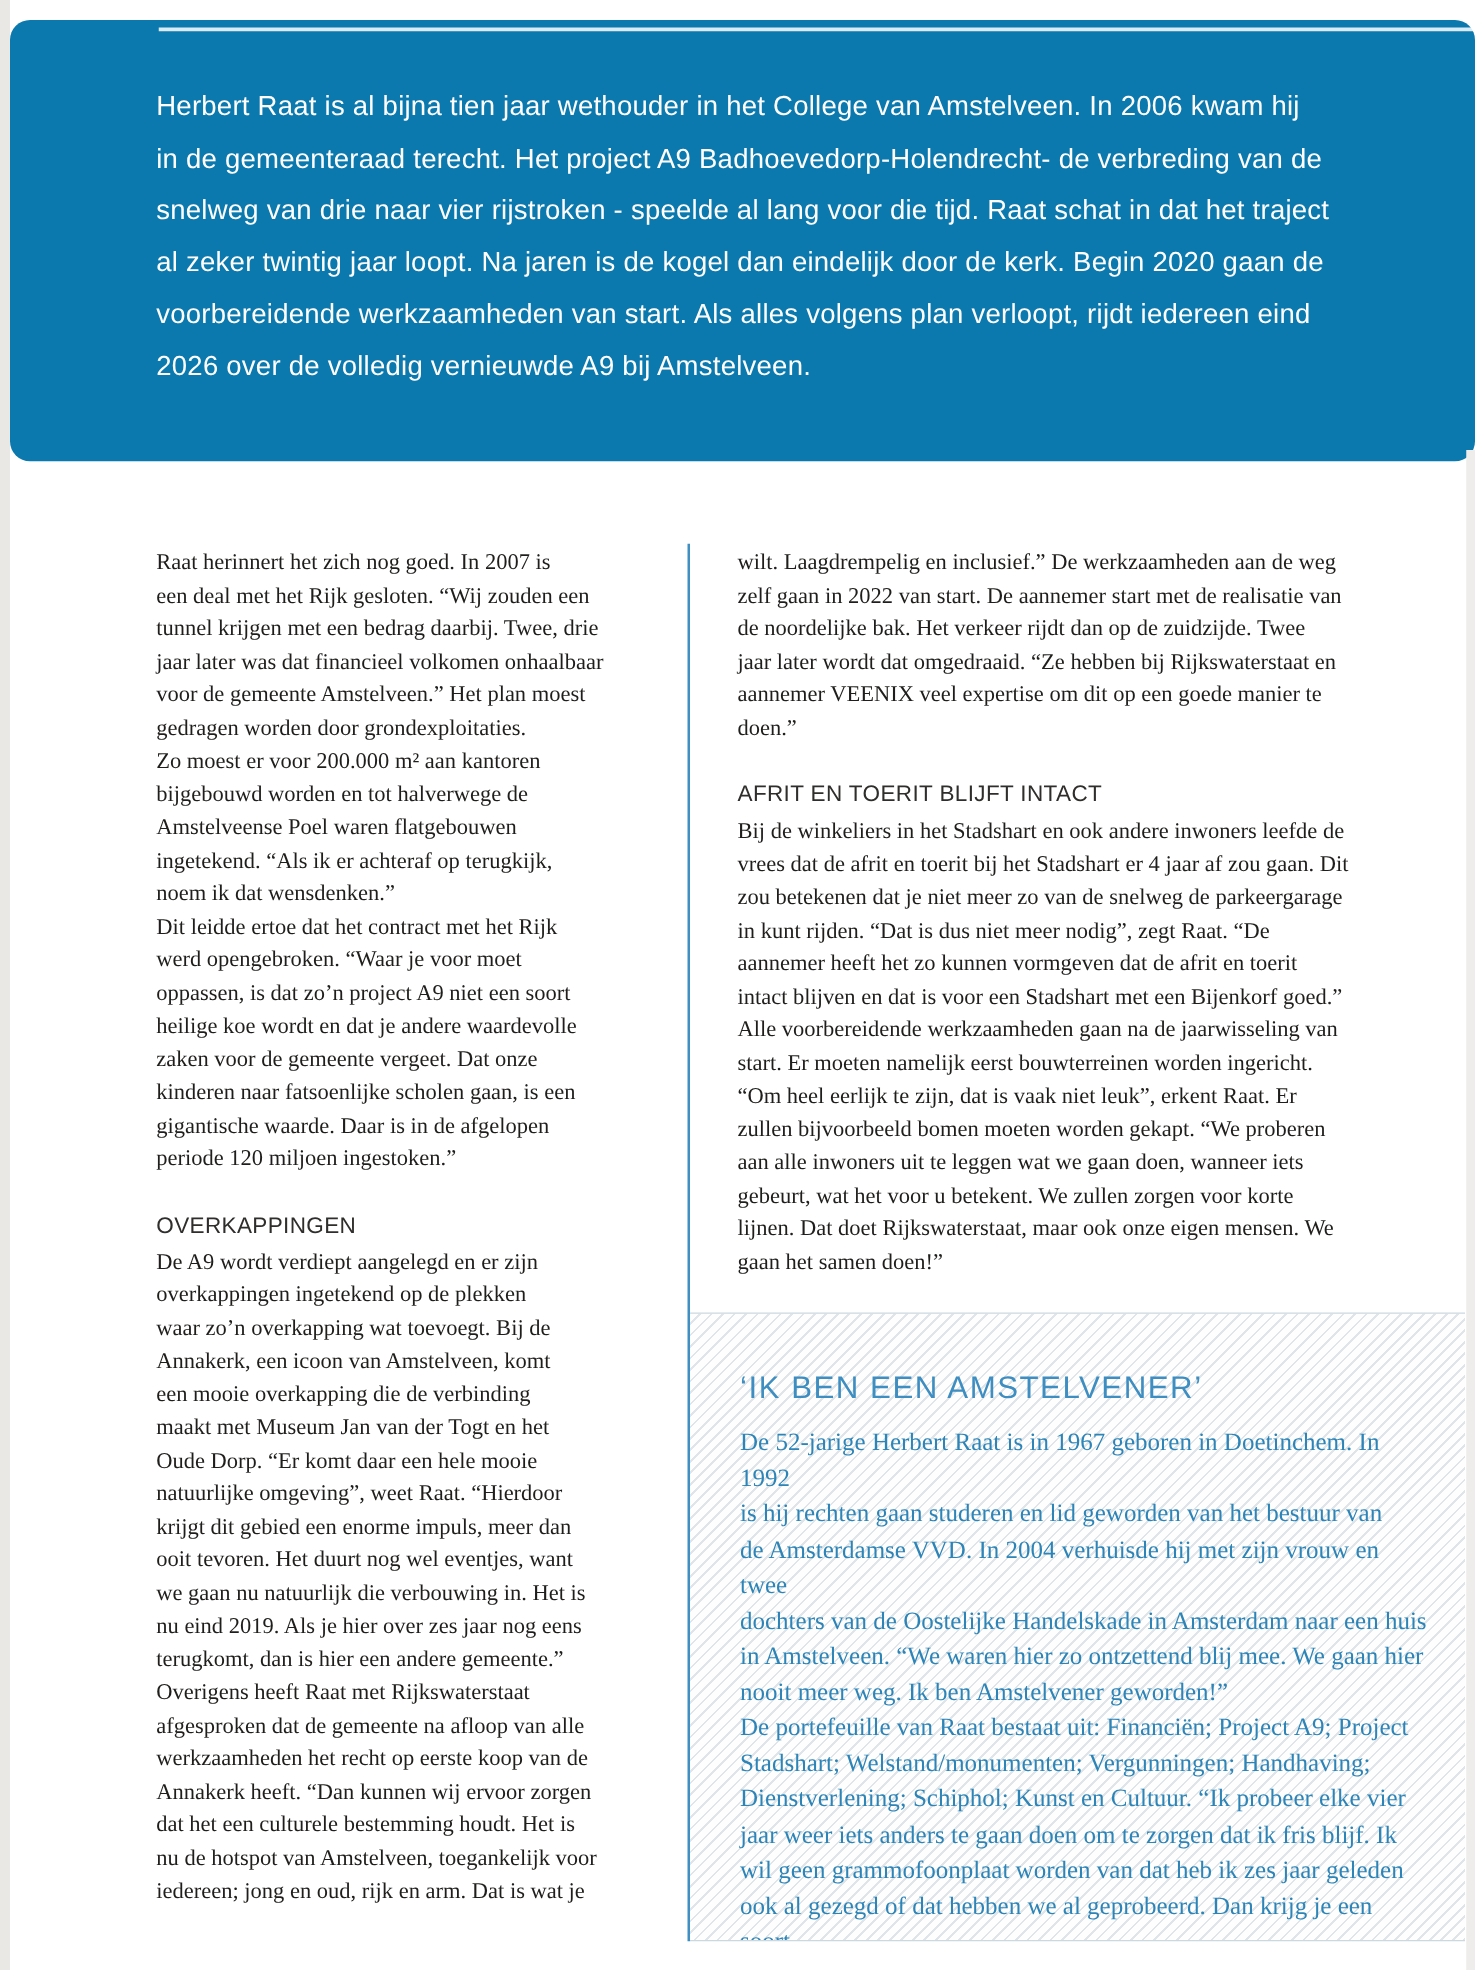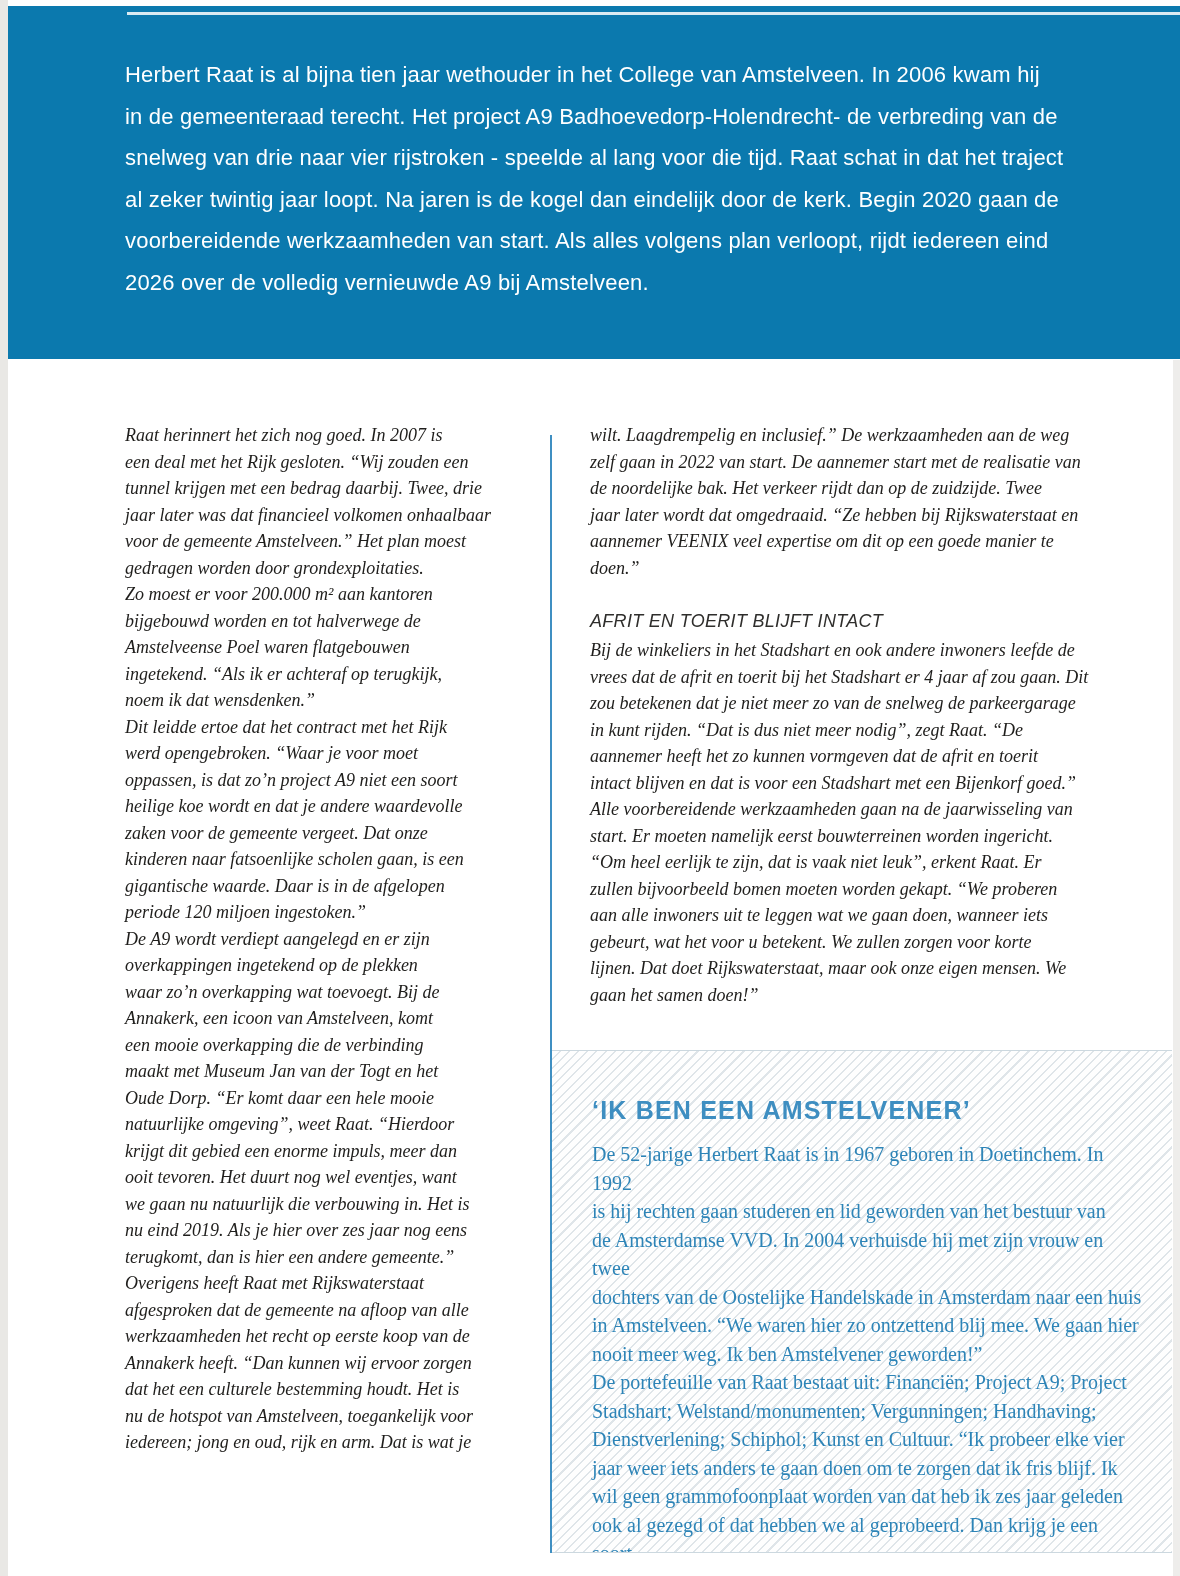--- a/index.html
+++ b/index.html
@@ -13,49 +13,49 @@
     --heading_ink:#2f2e2c;
     --edge_gray:#e9e8e5;
   }
   html,body{margin:0;padding:0;}
   body{
     width:1180px;height:1576px;position:relative;overflow:hidden;
     background:#ffffff;font-family:"Liberation Sans",sans-serif;
   }
   .edge-left{position:absolute;left:0;top:0;width:8px;height:1576px;background:var(--edge_gray);z-index:5;}
   .edge-right{position:absolute;right:0;top:360px;width:7px;height:1216px;background:#eeedeb;z-index:5;}
-  .banner{position:absolute;left:8px;top:6px;width:1172px;height:353px;background:var(--band_blue);}
+  .banner{position:absolute;left:8px;top:16px;width:1172px;height:353px;background:var(--band_blue);border-radius:16px;}
   .banner-rule{position:absolute;left:119px;top:6px;width:1053px;height:3px;background:var(--banner_rule);}
   .banner-text{
     position:absolute;left:117px;top:48px;width:1000px;
     color:#ffffff;font-size:22px;line-height:41.5px;letter-spacing:0.2px;
     white-space:pre-line;font-family:"Liberation Sans",sans-serif;
   }
-  .col{position:absolute;top:422px;font-style:italic;}
+  .col{position:absolute;top:436px;}
   .col-left{left:125px;width:412px;}
   .col-right{left:590px;width:558px;}
   .body-text{
     font-family:"Liberation Serif",serif;font-size:18px;line-height:26.5px;
     color:var(--body_ink);white-space:pre-line;margin:0;
   }
   .section-heading{
     font-family:"Liberation Sans",sans-serif;font-size:18px;line-height:22px;
     color:var(--heading_ink);letter-spacing:0.3px;font-weight:400;
     margin:29px 0 5px 0;
   }
   .column-divider{position:absolute;left:550px;top:435px;width:2px;height:1118px;background:var(--divider_blue);}
   .profile-box{
     position:absolute;left:552px;top:1050px;width:620px;height:503px;
     box-sizing:border-box;padding:44px 30px 0 40px;overflow:hidden;
     background:repeating-linear-gradient(135deg,#fefefe 0px,#fefefe 5px,var(--stripe_gray) 5px,var(--stripe_gray) 6.5px);
     border-top:1px solid #ccd8df;border-bottom:1px solid #ccd8df;
   }
   .profile-title{
     font-family:"Liberation Sans",sans-serif;font-size:25px;line-height:30px;
-    color:var(--box_title_blue);letter-spacing:1.2px;font-weight:700;margin:0;
+    color:var(--box_title_blue);letter-spacing:1.2px;font-weight:400;margin:0;
   }
   .profile-body{
     margin-top:15px;font-family:Liberation Serif, serif;font-size:20px;
     line-height:28.5px;color:var(--box_text_blue);white-space:pre-line;
   }
 </style>
 </head>
 <body>
 
 <div class="edge-left"></div>
@@ -86,20 +86,21 @@
 ingetekend. “Als ik er achteraf op terugkijk,
 noem ik dat wensdenken.”</p>
   <p class="body-text">Dit leidde ertoe dat het contract met het Rijk
 werd opengebroken. “Waar je voor moet
 oppassen, is dat zo’n project A9 niet een soort
 heilige koe wordt en dat je andere waardevolle
 zaken voor de gemeente vergeet. Dat onze
 kinderen naar fatsoenlijke scholen gaan, is een
 gigantische waarde. Daar is in de afgelopen
 periode 120 miljoen ingestoken.”</p>
+  <h3 class="section-heading">OVERKAPPINGEN</h3>
   <p class="body-text">De A9 wordt verdiept aangelegd en er zijn
 overkappingen ingetekend op de plekken
 waar zo’n overkapping wat toevoegt. Bij de
 Annakerk, een icoon van Amstelveen, komt
 een mooie overkapping die de verbinding
 maakt met Museum Jan van der Togt en het
 Oude Dorp. “Er komt daar een hele mooie
 natuurlijke omgeving”, weet Raat. “Hierdoor
 krijgt dit gebied een enorme impuls, meer dan
 ooit tevoren. Het duurt nog wel eventjes, want

